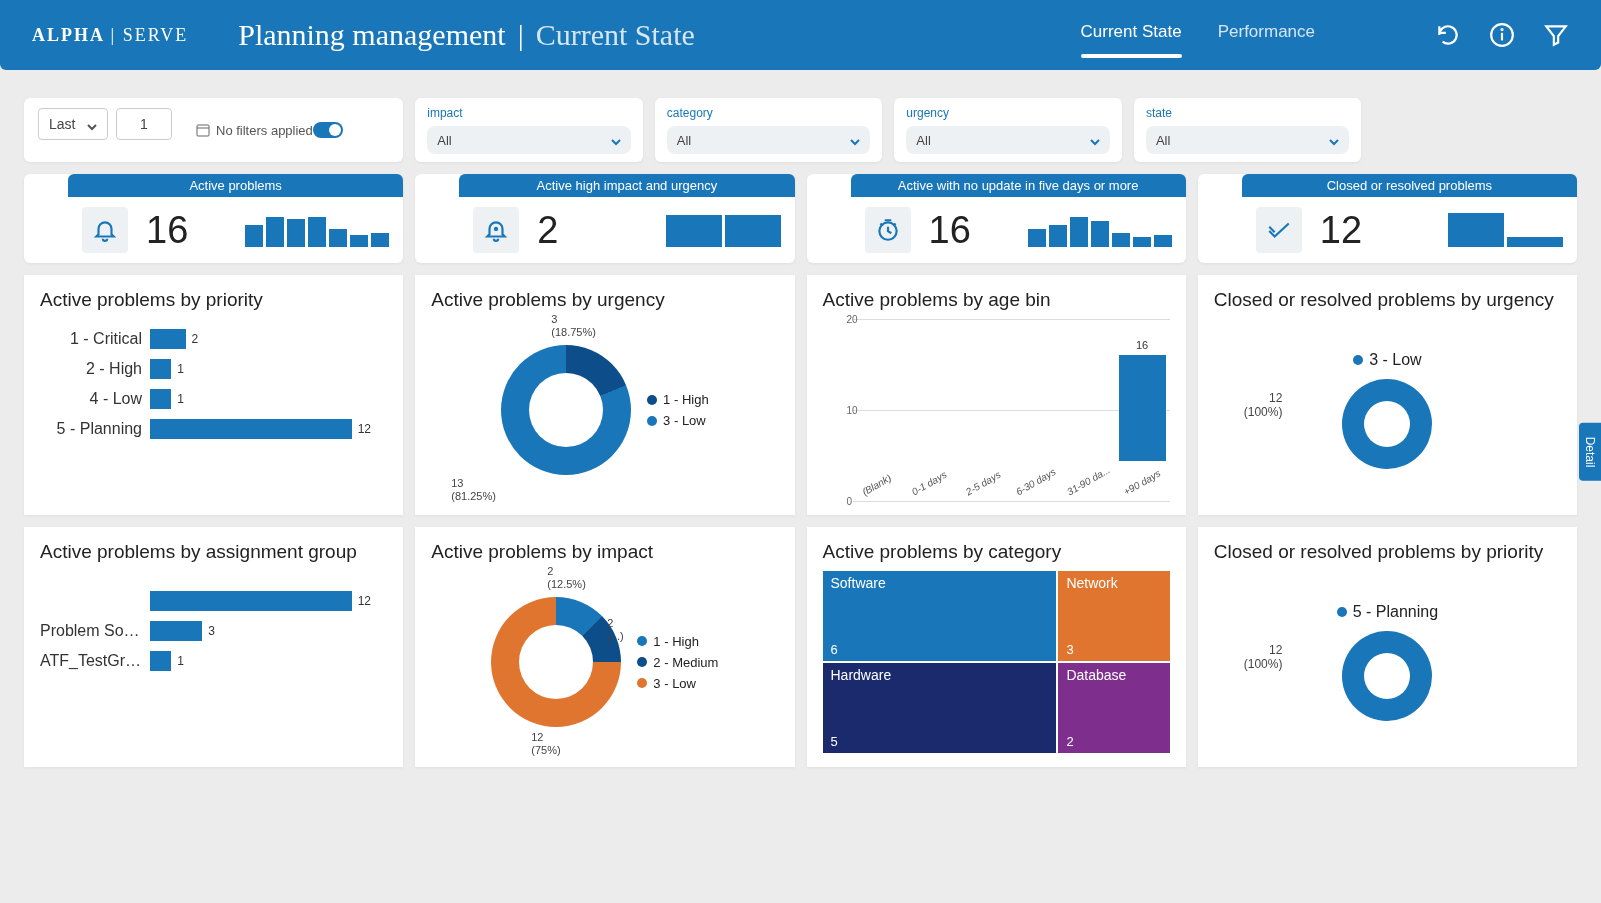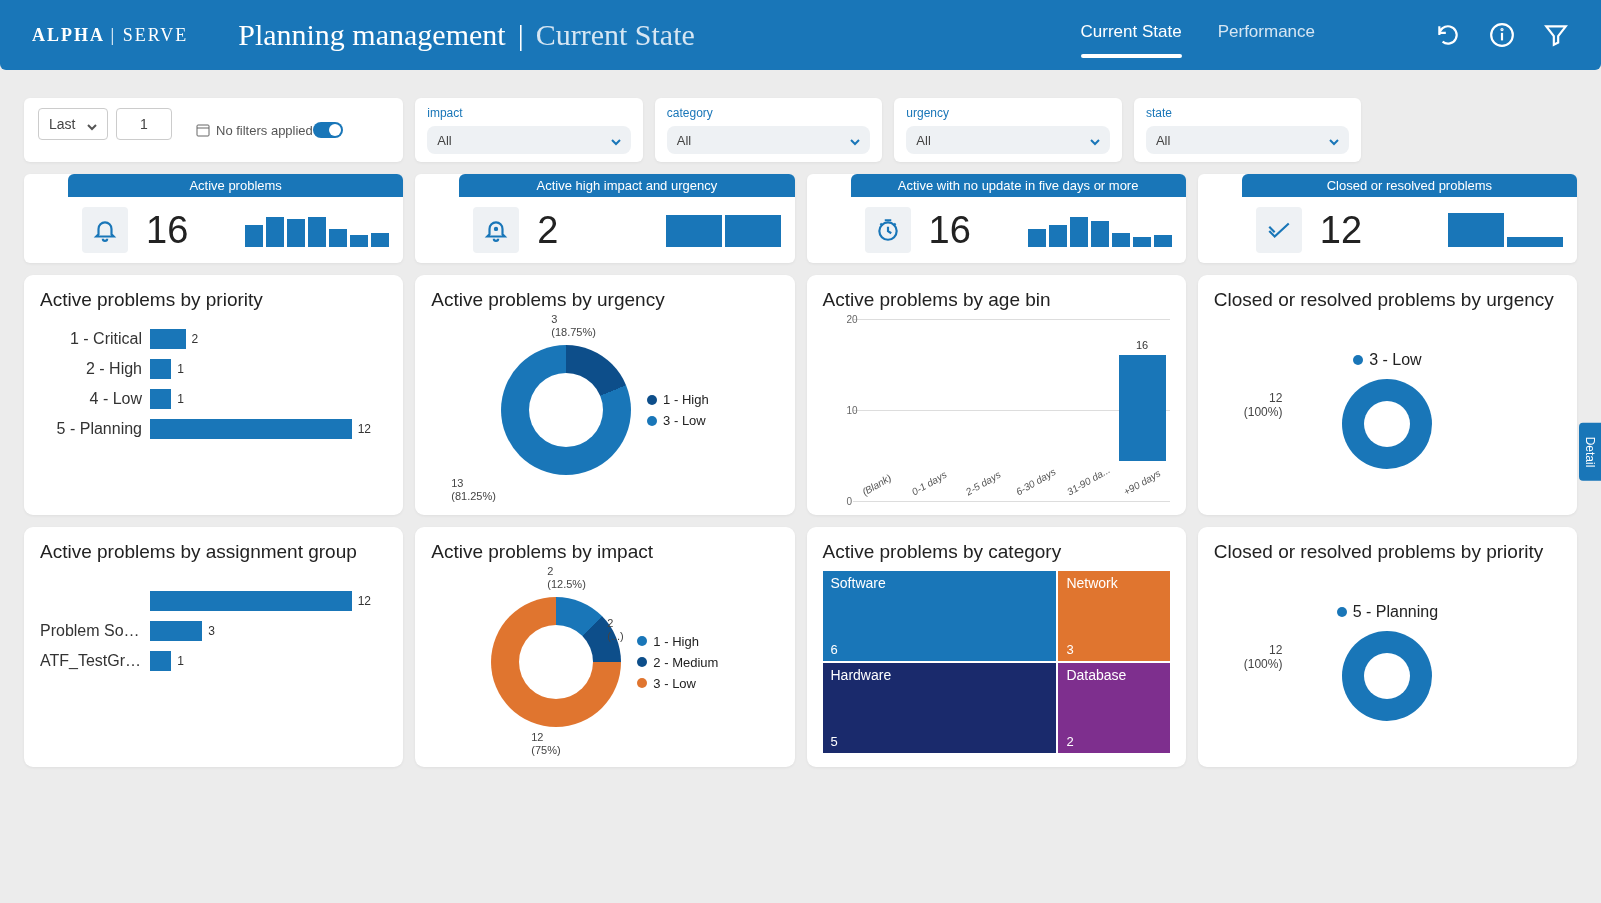--- a/index.html
+++ b/index.html
@@ -220,21 +220,21 @@
     height: 34px;
   }
   .spark div {
     width: 18px;
     background: var(--blue);
   }
 
   
   .panel {
     background: var(--card);
-    border-radius: 9px;
+    border-radius: 0;
     box-shadow: 0 1px 3px rgba(0,0,0,.06);
     padding: 14px 16px;
     height: 240px;
     display: flex;
     flex-direction: column;
   }
   .panel-title {
     font-size: 19px;
     font-weight: 400;
     margin-bottom: 8px;

